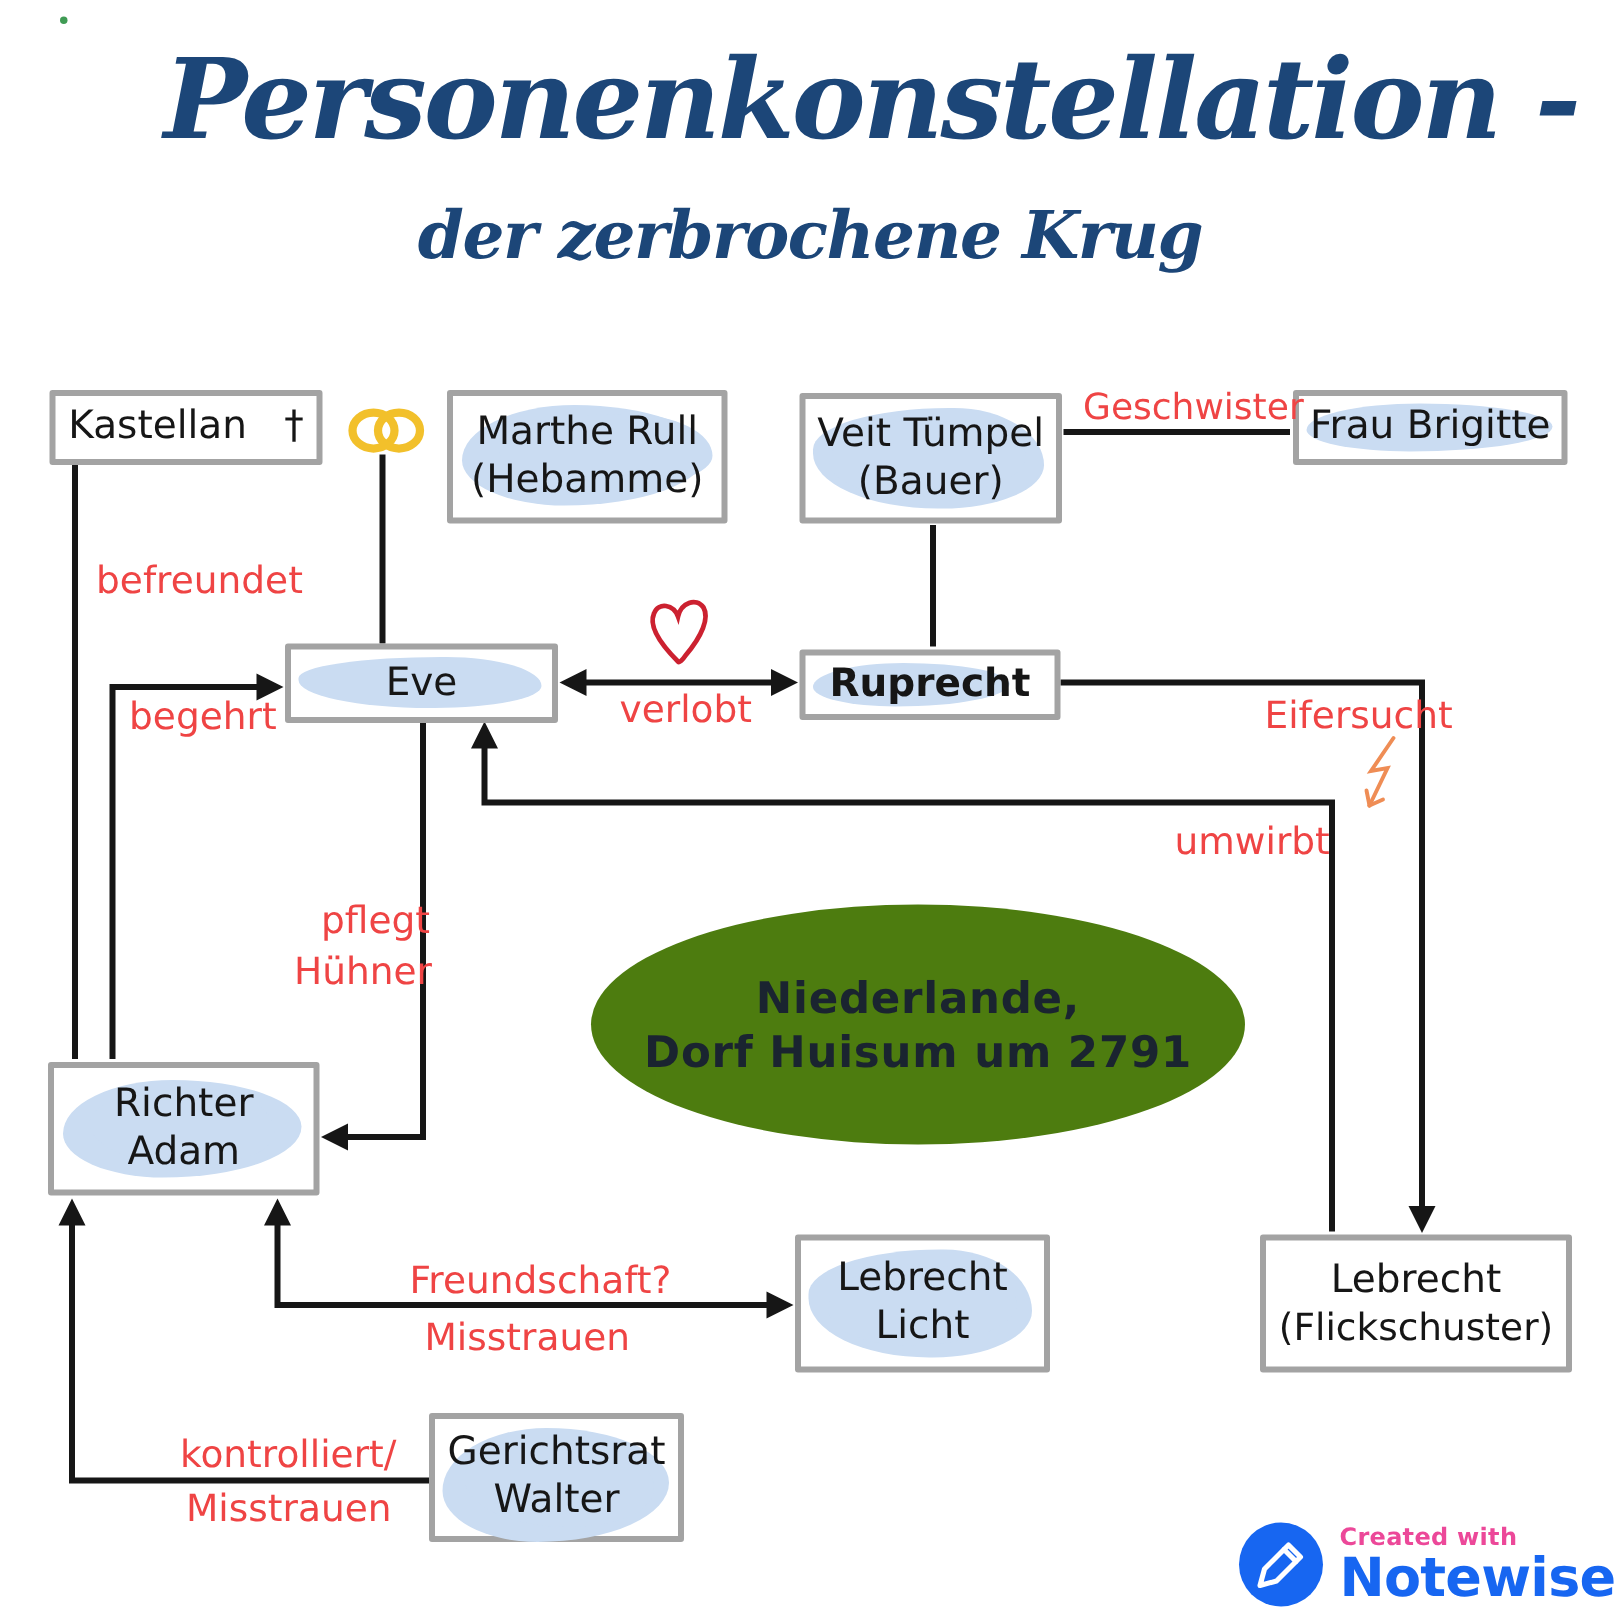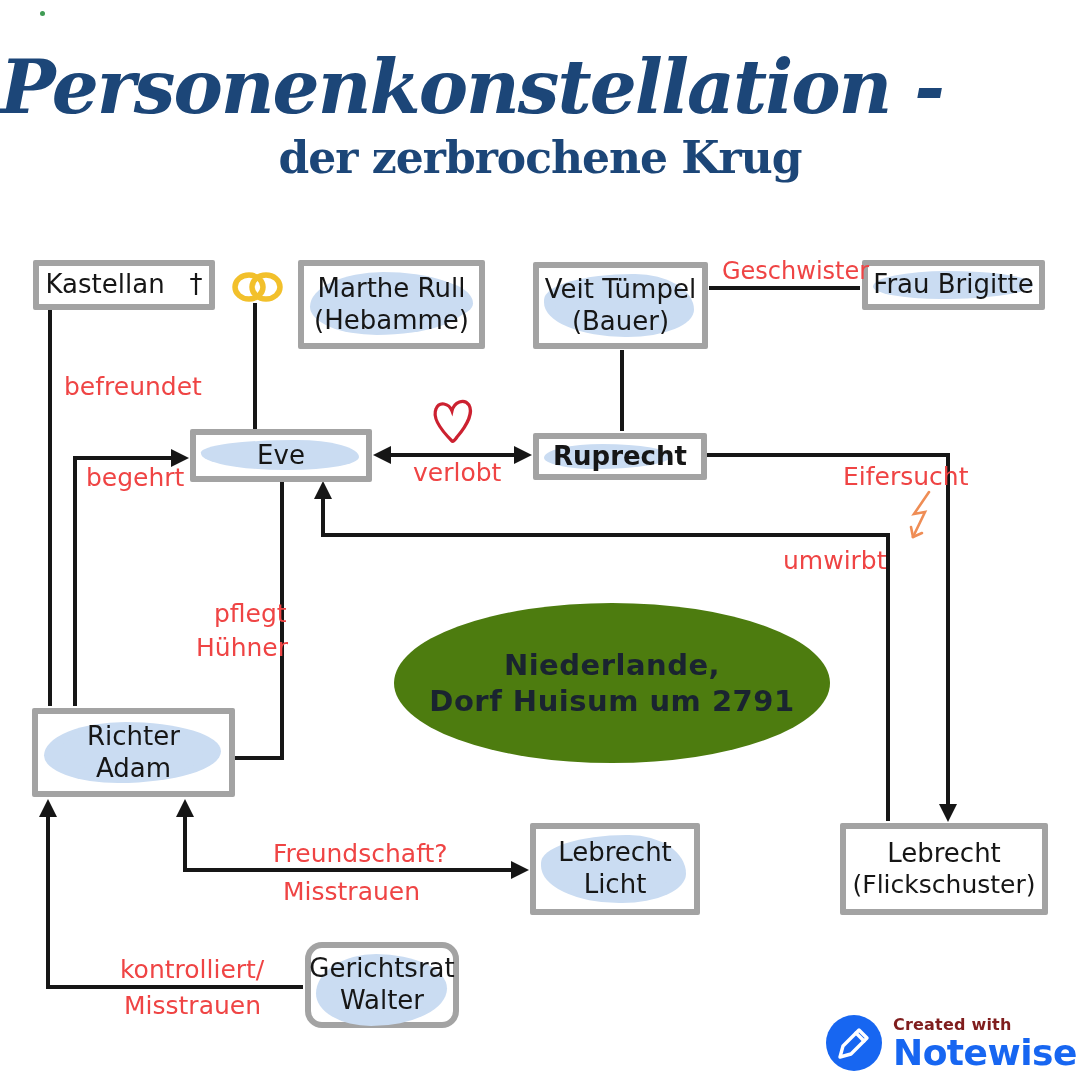--- a/index.html
+++ b/index.html
@@ -1,47 +1,47 @@
 <!DOCTYPE html>
 <html><head>
 <meta charset="utf-8">
 <style>
   html,body{margin:0;padding:0;background:#ffffff;}
   #stage{position:relative;width:1080px;height:1080px;background:#ffffff;overflow:hidden;
          font-family:"DejaVu Sans",sans-serif;color:#161616;}
   
-  .title-main{position:absolute;left:0;top:44px;width:1052px;text-align:left;
+  .title-main{position:absolute;left:0;top:24px;width:1052px;text-align:right;
     font-family:"DejaVu Serif",serif;font-style:italic;font-weight:bold;
     font-size:74px;letter-spacing:-2px;color:#1c4678;z-index:2;}
   .title-sub{position:absolute;left:0;top:132px;width:1080px;text-align:center;
-    font-family:"DejaVu Serif",serif;font-weight:bold;
+    font-family:"DejaVu Serif",serif;font-style:italic;font-weight:bold;
     font-size:44px;letter-spacing:-1px;color:#1c4678;z-index:2;}
   
-  .box{position:absolute;border:6px solid #a3a3a3;background:#ffffff;border-radius:2px;
+  .box{position:absolute;border:4px solid #a3a3a3;background:#ffffff;border-radius:2px;
     display:flex;flex-direction:column;align-items:center;justify-content:center;
     z-index:3;box-sizing:border-box;}
   .box .bline{position:relative;z-index:2;font-size:26px;line-height:1.22;
     white-space:pre;color:#161616;}
   .blob{position:absolute;background:#cadcf2;z-index:1;}
   .blob.a{border-radius:46% 54% 58% 42% / 55% 48% 52% 45%;}
   .blob.b{border-radius:60% 40% 45% 55% / 42% 58% 44% 56%;}
   
   .elabel{position:absolute;font-size:25px;line-height:1.1;white-space:nowrap;
     color:#ef4444;z-index:4;}
   
   .ellipse{position:absolute;left:394px;top:603px;width:436px;height:160px;
     background:#4d7c0f;border-radius:50%;display:flex;flex-direction:column;
     align-items:center;justify-content:center;z-index:2;}
   .ellipse .eline{font-size:29px;font-weight:800;color:#1a2430;line-height:1.25;
     letter-spacing:0.5px;}
   svg.overlay{position:absolute;left:0;top:0;z-index:2;}
   
   .brand{position:absolute;left:825px;top:1013px;width:250px;height:62px;z-index:5;}
   .brand-texts{position:absolute;left:68px;top:2px;}
-  .brand-small{font-size:16px;font-weight:bold;color:#7f1d1d;letter-spacing:0.2px;}
+  .brand-small{font-size:16px;font-weight:bold;color:#ec4899;letter-spacing:0.2px;}
   .brand-big{font-size:36px;font-weight:800;color:#1766f1;letter-spacing:-0.5px;
     margin-top:-2px;}
   .dot{position:absolute;left:40px;top:11px;width:5px;height:5px;border-radius:50%;
     background:#3f9b54;z-index:2;}
 </style>
 </head>
 <body>
 
 <div id="stage">
 
@@ -116,40 +116,40 @@
   <div class="box" style="left:190px;top:429px;width:182px;height:53px;">
     <div class="blob b" style="left:5px;top:5px;right:7px;bottom:6px;"></div>
     <span class="bline">Eve</span>
   </div>
 
   <div class="box" style="left:533px;top:433px;width:174px;height:47px;font-weight:bold;">
     <div class="blob a" style="left:5px;top:5px;right:30px;bottom:5px;"></div>
     <span class="bline">Ruprecht</span>
   </div>
 
-  <div class="box" style="left:32px;top:708px;width:203px;height:89px;">
+  <div class="box" style="left:32px;top:708px;width:181px;height:89px;">
     <div class="blob a" style="left:6px;top:8px;right:8px;bottom:8px;"></div>
     <div class="blob b" style="left:24px;top:14px;right:26px;bottom:16px;"></div>
     <span class="bline">Richter</span>
     <span class="bline">Adam</span>
   </div>
 
   <div class="box" style="left:530px;top:823px;width:170px;height:92px;">
     <div class="blob b" style="left:5px;top:6px;right:8px;bottom:6px;"></div>
     <div class="blob a" style="left:18px;top:16px;right:18px;bottom:14px;"></div>
     <span class="bline">Lebrecht</span>
     <span class="bline">Licht</span>
   </div>
 
   <div class="box" style="left:840px;top:823px;width:208px;height:92px;">
     <span class="bline">Lebrecht</span>
     <span class="bline" style="font-size:25px;">(Flickschuster)</span>
   </div>
 
-  <div class="box" style="left:305px;top:942px;width:154px;height:86px;border-radius:17px;">
+  <div class="box" style="left:286px;top:942px;width:170px;height:86px;">
     <div class="blob a" style="left:5px;top:6px;right:6px;bottom:-4px;"></div>
     <div class="blob b" style="left:20px;top:14px;right:16px;bottom:6px;"></div>
     <span class="bline">Gerichtsrat</span>
     <span class="bline">Walter</span>
   </div>
 
   <div class="elabel" style="left:722px;top:258px;font-size:24px;">Geschwister</div>
   <div class="elabel" style="left:64px;top:373px;">befreundet</div>
   <div class="elabel" style="left:86px;top:464px;">begehrt</div>
   <div class="elabel" style="left:413px;top:459px;">verlobt</div>

